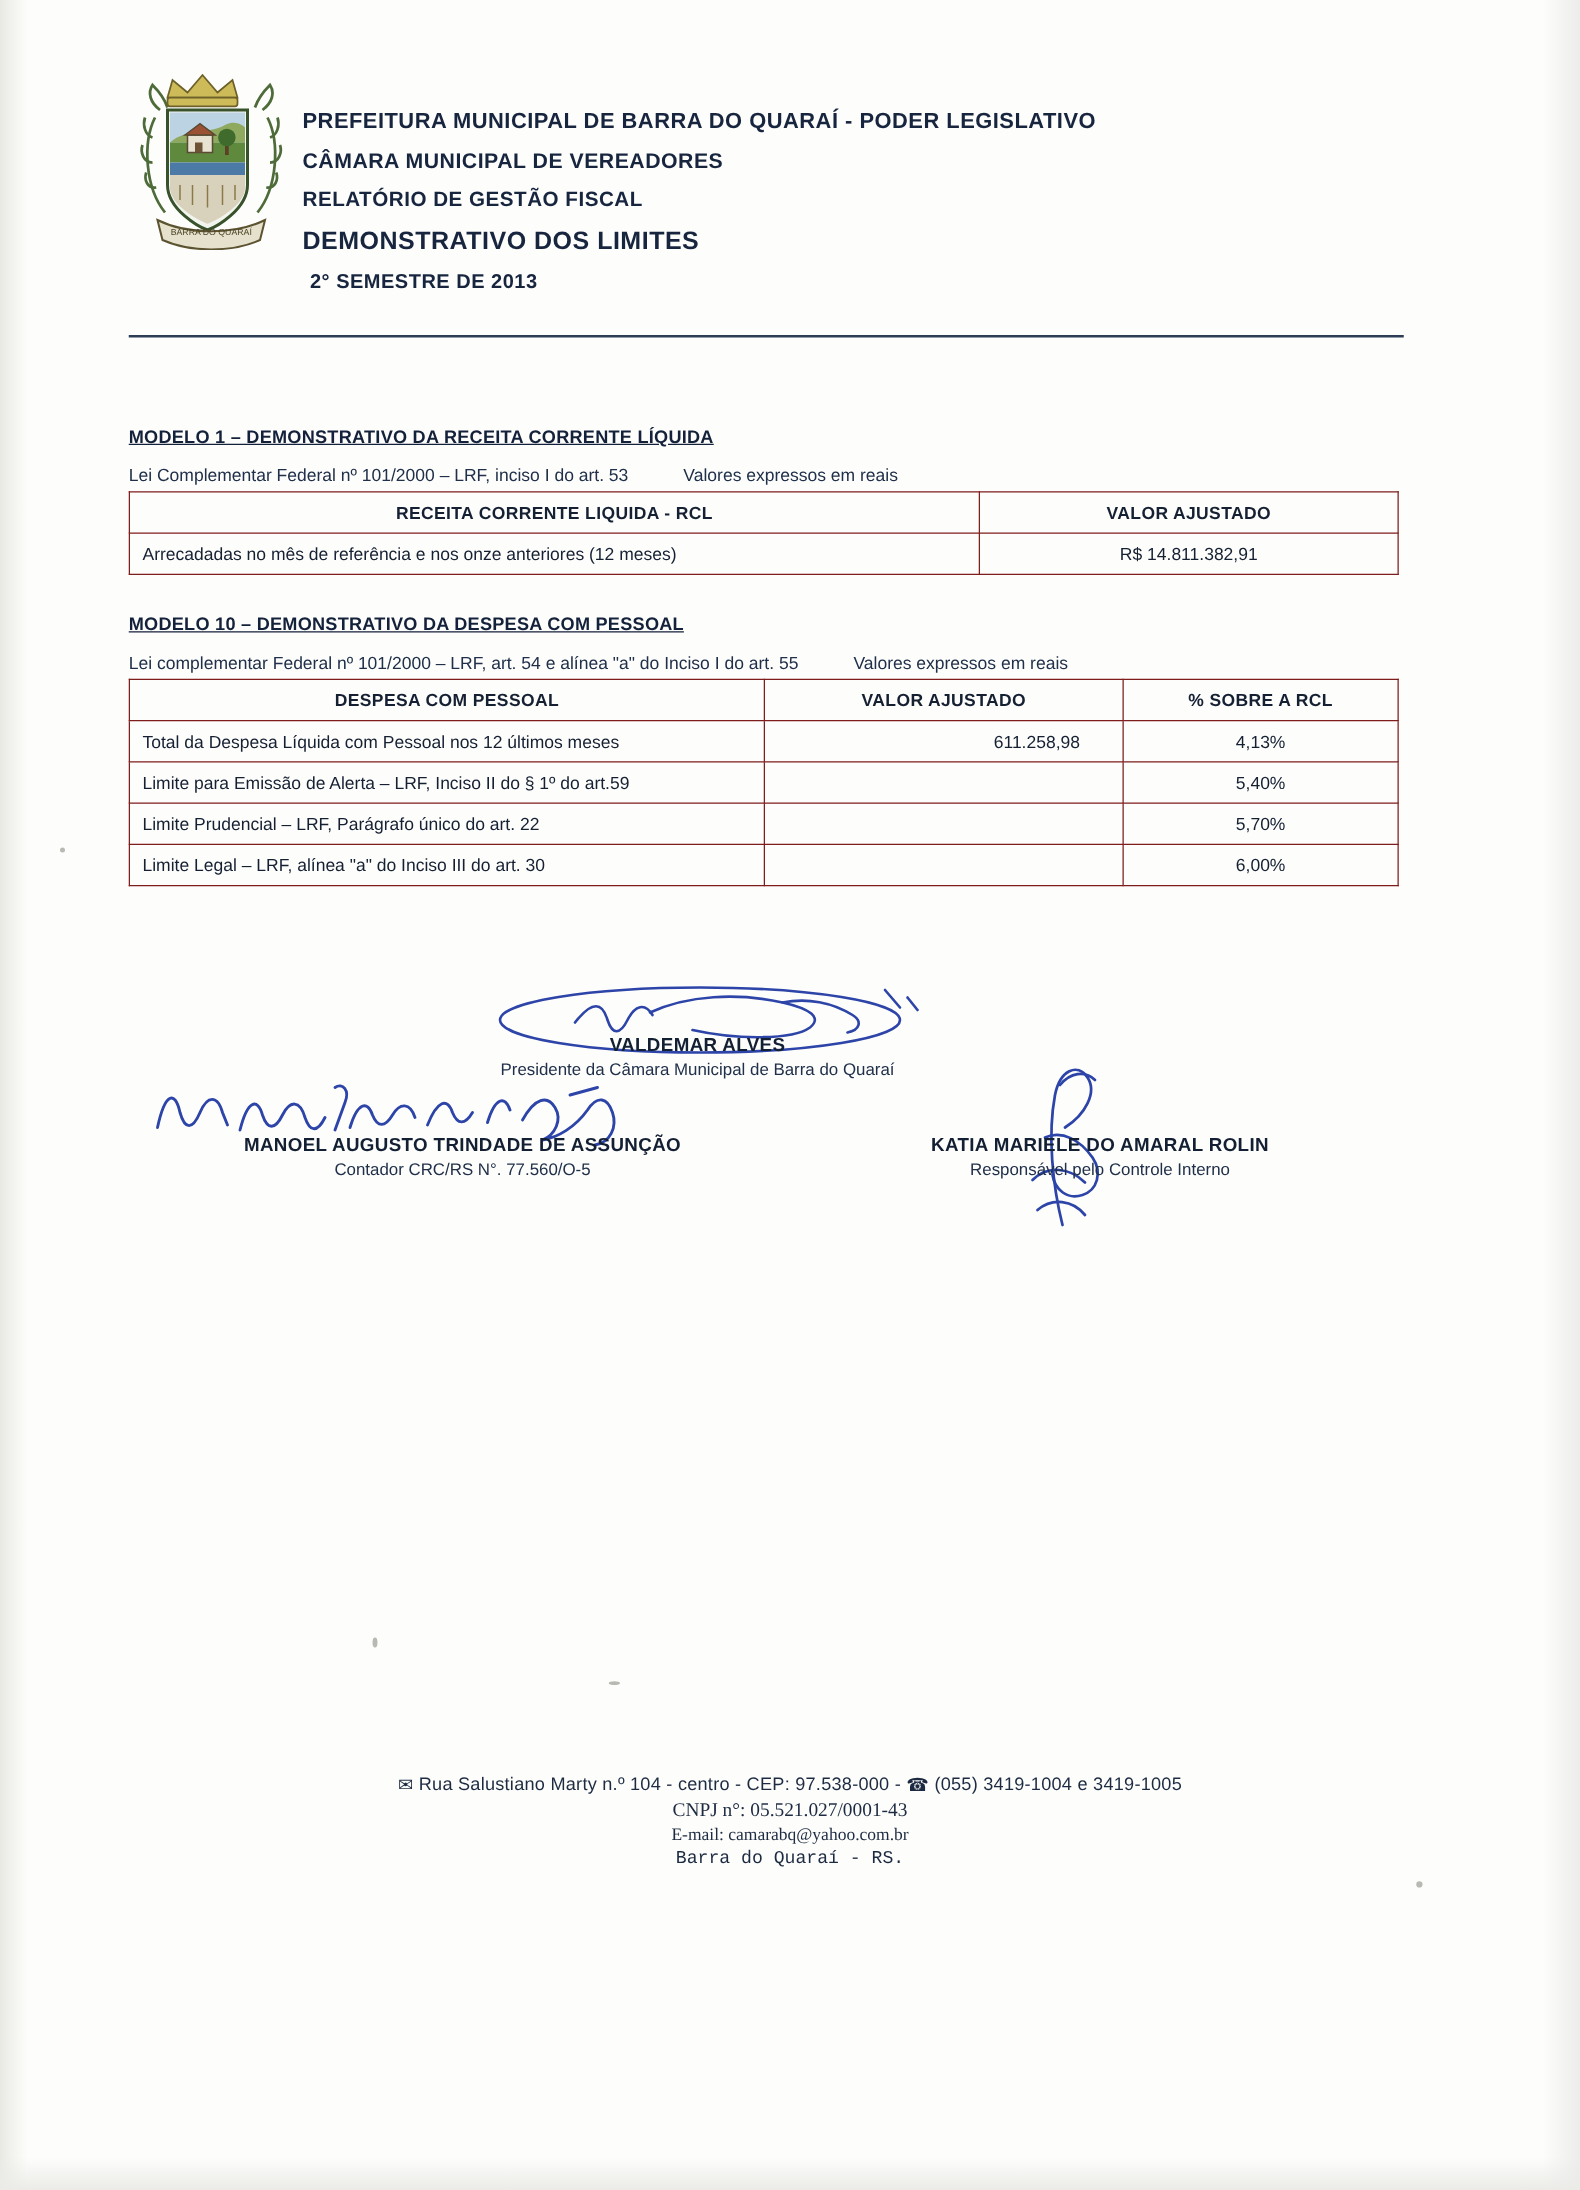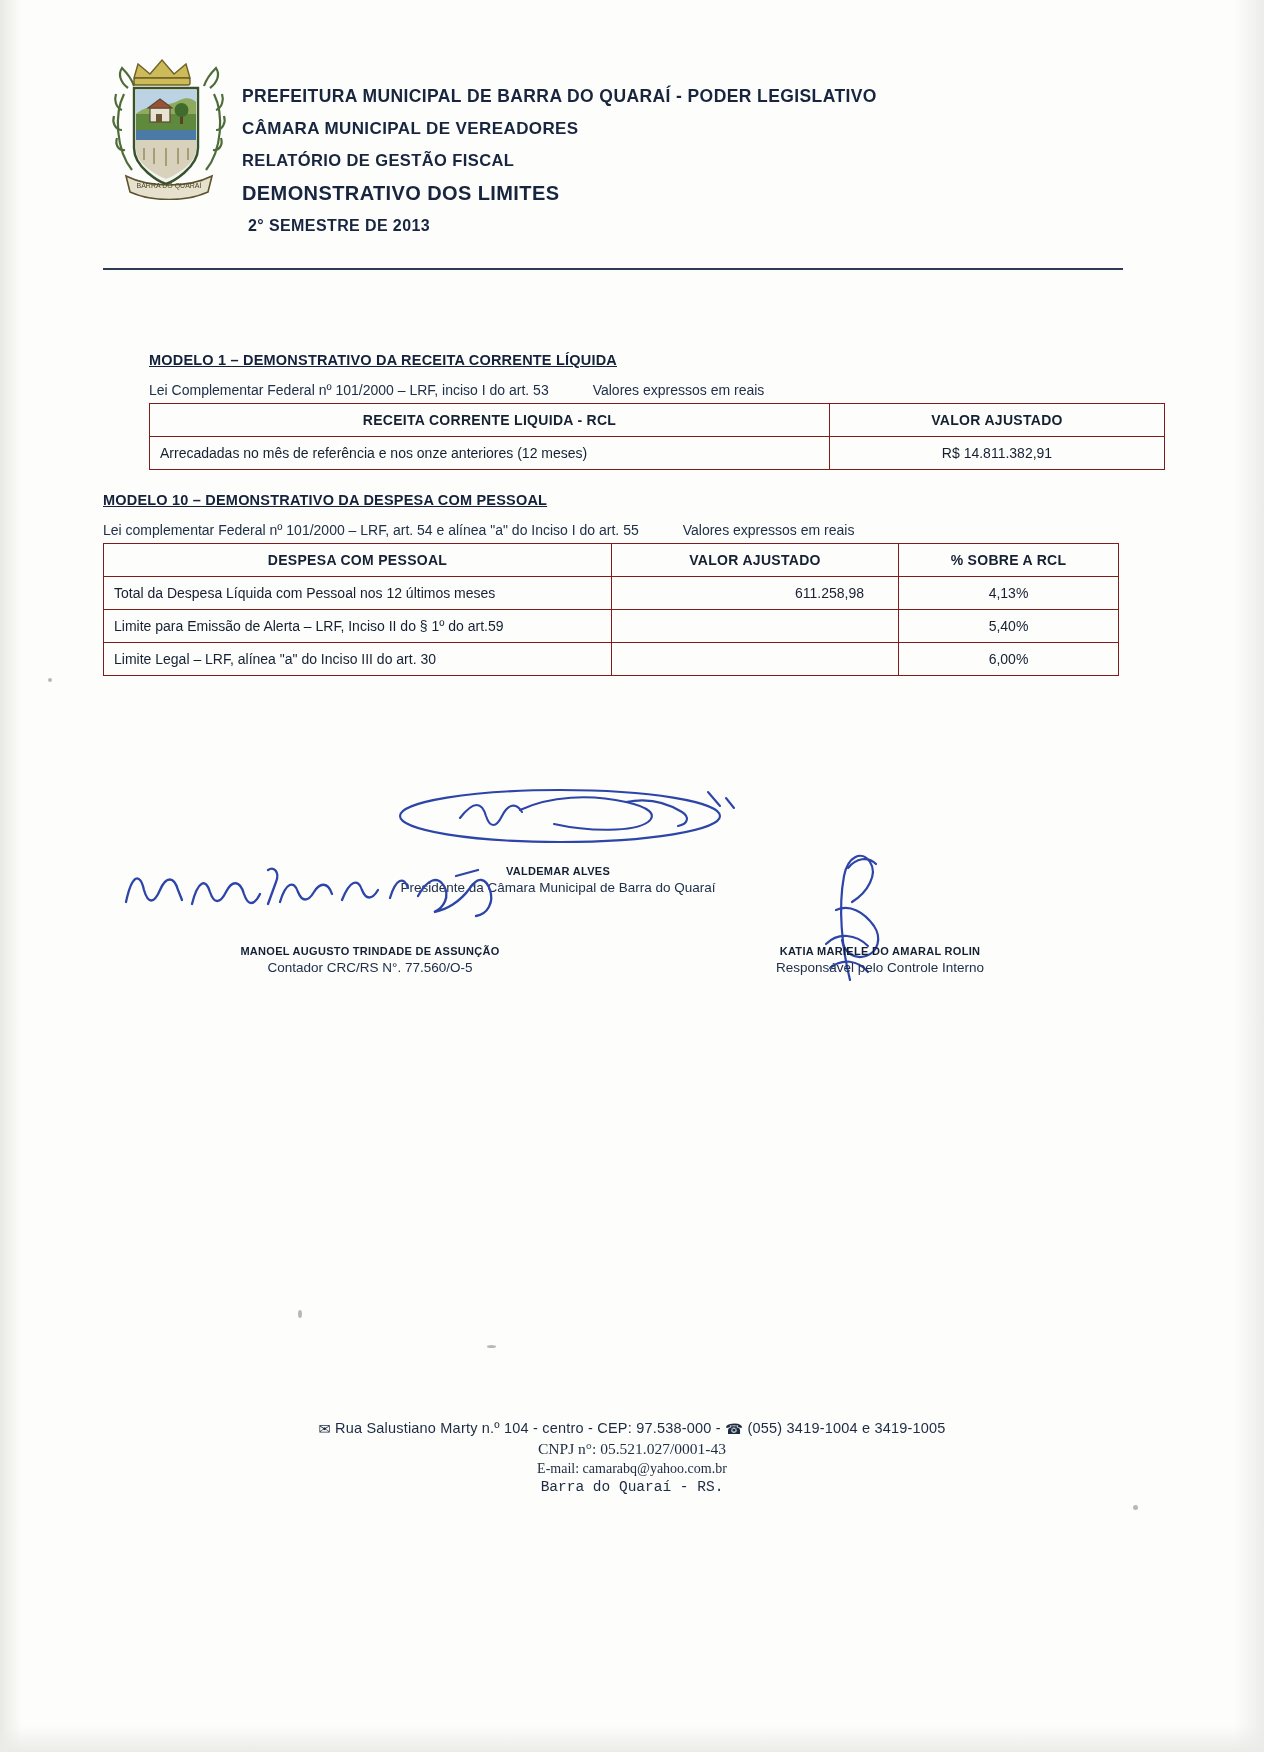--- a/index.html
+++ b/index.html
@@ -140,25 +140,24 @@
   .t2 col.c2 { width: 287px; }
   .t2 col.c3 { width: 220px; }
 
   
   .sig-block {
     position: absolute;
     text-align: center;
   }
   .sig-name {
     font-weight: bold;
-    font-size: 11px;
+    font-size: 15px;
     color: #131f33;
     letter-spacing: 0.3px;
     white-space: nowrap;
-    margin-top: 37px;
   }
   .sig-role {
     font-size: 13.5px;
     color: #20304a;
     margin-top: 3px;
     white-space: nowrap;
   }
   .sig-president { top: 828px; left: 258px; width: 600px; }
   .sig-left { top: 908px; left: 60px; width: 620px; }
   .sig-right { top: 908px; left: 640px; width: 480px; }
@@ -283,21 +282,21 @@
       <div class="header-line l1">PREFEITURA MUNICIPAL DE BARRA DO QUARAÍ -  PODER LEGISLATIVO</div>
       <div class="header-line l2">CÂMARA MUNICIPAL DE VEREADORES</div>
       <div class="header-line l3">RELATÓRIO DE GESTÃO FISCAL</div>
       <div class="header-line l4">DEMONSTRATIVO DOS LIMITES</div>
       <div class="header-line l5">2° SEMESTRE DE 2013</div>
     </div>
   </div>
 
   <div class="header-rule"></div>
 
-  <div class="section" style="top:352px;margin-left:46px;">
+  <div class="section" style="top:342px;">
     <div class="section-title">MODELO 1 – DEMONSTRATIVO DA RECEITA CORRENTE LÍQUIDA</div>
 
     <div class="law-row">
       <span class="law-text">Lei Complementar Federal nº 101/2000 – LRF, inciso I do art. 53</span>
       <span class="law-note">Valores expressos em reais</span>
     </div>
 
     <table class="doc t1">
       <colgroup>
           <col class="c1">
@@ -342,20 +341,25 @@
       <tbody>
         <tr>
           <td class="label">Total da Despesa Líquida com Pessoal nos 12 últimos meses</td>
           <td class="num-right">611.258,98</td>
           <td class="num">4,13%</td>
         </tr>
         <tr>
           <td class="label">Limite para Emissão de Alerta – LRF, Inciso II do § 1º do art.59</td>
           <td class="num-right"></td>
           <td class="num">5,40%</td>
+        </tr>
+        <tr>
+          <td class="label">Limite Prudencial – LRF, Parágrafo único do art. 22</td>
+          <td class="num-right"></td>
+          <td class="num">5,70%</td>
         </tr>
         <tr>
           <td class="label">Limite Legal – LRF, alínea "a" do Inciso III do art. 30</td>
           <td class="num-right"></td>
           <td class="num">6,00%</td>
         </tr>
       </tbody>
     </table>
   </div>
 

